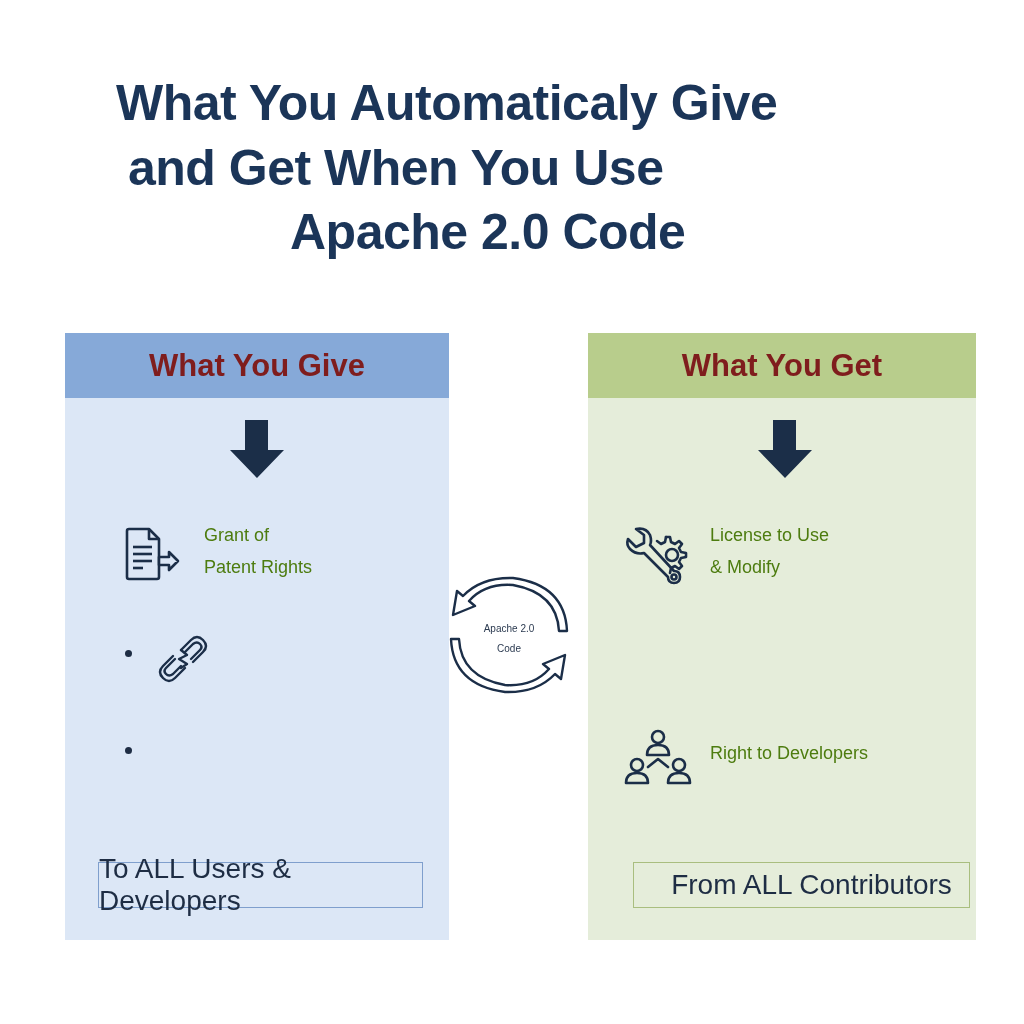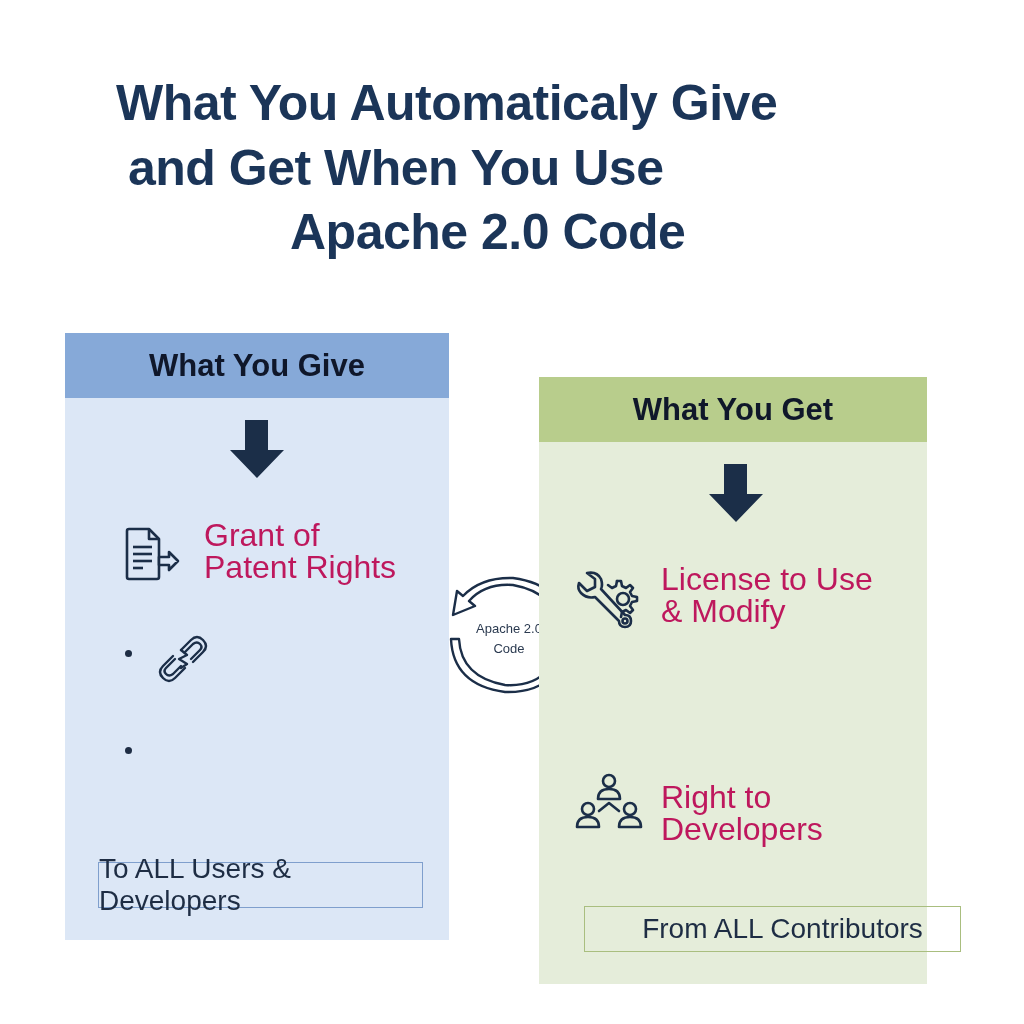--- a/index.html
+++ b/index.html
@@ -19,73 +19,73 @@
     #t1 { left: 116px; top: 78px; }
     #t2 { left: 128px; top: 143px; }
     #t3 { left: 290px; top: 207px; }
 
     .panel {
       position: absolute;
       top: 333px;
       height: 607px;
     }
     #panel-give { left: 65px; width: 384px; background: #dce7f6; }
-    #panel-get { left: 539px; width: 388px; background: #e5edda; margin-top: 44px; }
+    #panel-get { left: 588px; width: 388px; background: #e5edda; }
 
     .panel-header {
       height: 65px;
       display: flex; align-items: center; justify-content: center;
-      font-weight: bold; font-size: 31px; color: #0f172a;
+      font-weight: bold; font-size: 31px; color: #7f1d1d;
     }
     #panel-give .panel-header { background: #86a9d8; }
     #panel-get .panel-header { background: #b8cd8c; }
 
     .down-arrow {
       position: absolute;
       top: 87px;
       width: 54px; height: 58px;
     }
     #panel-give .down-arrow { left: 165px; }
     #panel-get .down-arrow { left: 170px; }
 
     .item {
       position: absolute;
       display: flex; align-items: flex-start;
-      font-size: 32px; line-height: 32px; color: #be185d;
+      font-size: 18px; line-height: 32px; color: #4d7c0f;
     }
     .item .icon { position: absolute; }
     .item .text { white-space: pre-line; }
 
     .bullet {
       position: absolute;
       width: 7px; height: 7px; border-radius: 50%;
       background: #1e2d44;
     }
 
     .footer-box {
       position: absolute;
       top: 529px;
       height: 46px;
       display: flex; align-items: center; justify-content: center;
       font-size: 28px; color: #1e2d44;
     }
     #panel-give .footer-box { left: 33px; width: 325px; border: 1.5px solid #7f9fcd; }
-    #panel-get .footer-box { left: 45px; width: 377px; border: 1.5px solid #a9be7f; padding-left: 20px; }
+    #panel-get .footer-box { left: 45px; width: 337px; border: 1.5px solid #a9be7f; padding-left: 20px; }
 
     #cycle {
       position: absolute;
       left: 447px; top: 575px;
       width: 124px; height: 120px;
     }
     #cycle-label {
       position: absolute;
       left: 447px; top: 619px;
       width: 124px;
       text-align: center;
-      font-size: 13px; line-height: 20px;
+      font-size: 10px; line-height: 20px;
       color: #2b3a50;
       white-space: pre-line;
     }
   </style>
 </head>
 <body>
 
 <div class="title-line" id="t1">What You Automaticaly Give</div>
 <div class="title-line" id="t2">and Get When You Use</div>
 <div class="title-line" id="t3">Apache 2.0 Code</div>

